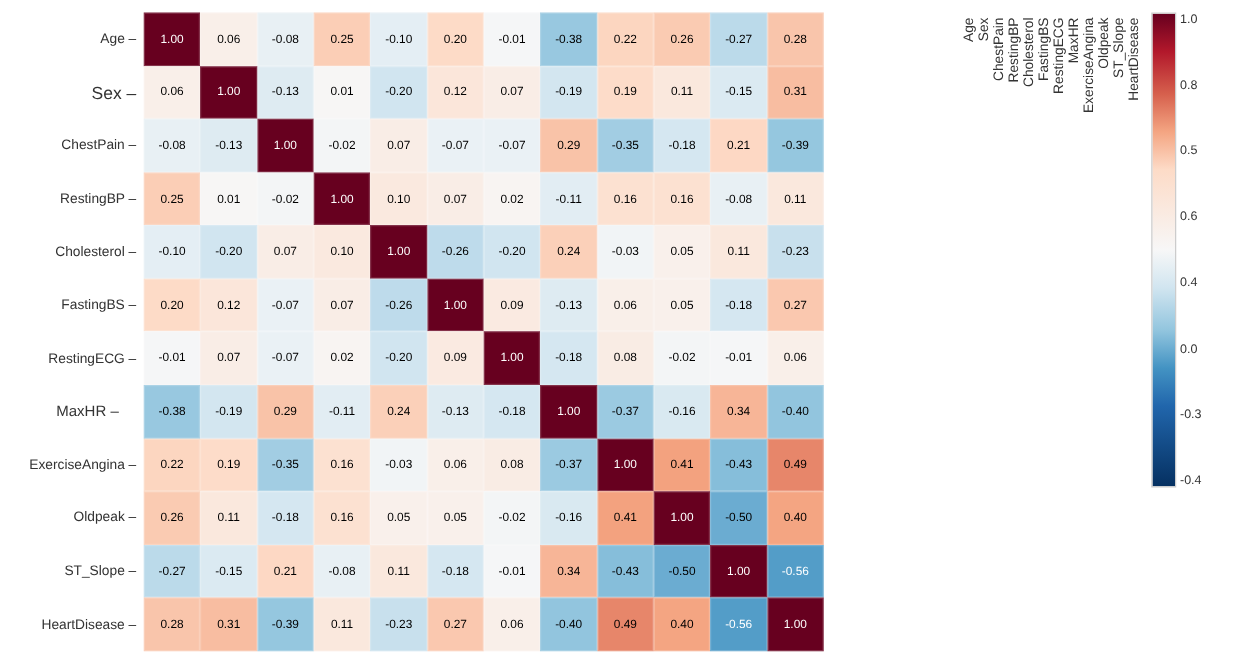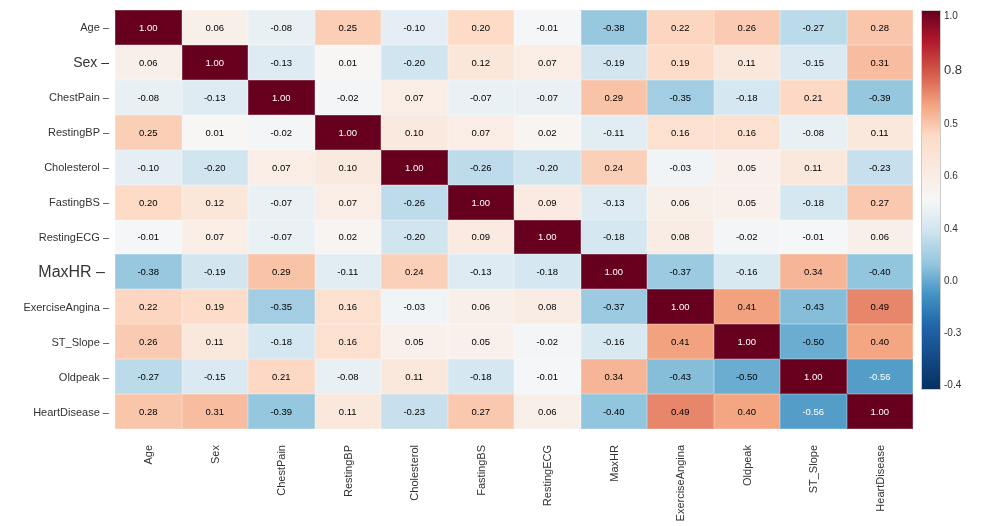--- a/index.html
+++ b/index.html
@@ -58,35 +58,35 @@
       flex-direction: column;
       flex: 1;
       position: relative;
     }
   </style>
 </head>
 <body>
 
 <div id="main-layout">
   <div id="left-section">
-    <div style="display:flex; flex:1; flex-direction:column;gap:12px;">
+    <div style="display:flex; flex:1; flex-direction:row;">
       <div style="display:flex; flex:1;">
 
         <div id="row-labels-container" style="width:110px; display:flex; flex-direction:column;">
         <div style="flex: 1 1 0%; display: flex; align-items: center; justify-content: flex-end; padding-right: 6px; font-size: 11px; color: rgb(51, 51, 51); font-family: Arial, sans-serif;">Age –</div>
             <div style="flex: 1 1 0%; display: flex; align-items: center; justify-content: flex-end; padding-right: 6px; font-size: 14px; color: rgb(51, 51, 51); font-family: Arial, sans-serif;">Sex –</div>
             <div style="flex: 1 1 0%; display: flex; align-items: center; justify-content: flex-end; padding-right: 6px; font-size: 11px; color: rgb(51, 51, 51); font-family: Arial, sans-serif;">ChestPain –</div>
             <div style="flex: 1 1 0%; display: flex; align-items: center; justify-content: flex-end; padding-right: 6px; font-size: 11px; color: rgb(51, 51, 51); font-family: Arial, sans-serif;">RestingBP –</div>
             <div style="flex: 1 1 0%; display: flex; align-items: center; justify-content: flex-end; padding-right: 6px; font-size: 11px; color: rgb(51, 51, 51); font-family: Arial, sans-serif;">Cholesterol –</div>
             <div style="flex: 1 1 0%; display: flex; align-items: center; justify-content: flex-end; padding-right: 6px; font-size: 11px; color: rgb(51, 51, 51); font-family: Arial, sans-serif;">FastingBS –</div>
             <div style="flex: 1 1 0%; display: flex; align-items: center; justify-content: flex-end; padding-right: 6px; font-size: 11px; color: rgb(51, 51, 51); font-family: Arial, sans-serif;">RestingECG –</div>
-            <div style="flex: 1 1 0%; display: flex; align-items: center; justify-content: flex-end; padding-right: 10px; font-size: 16px; color: rgb(51, 51, 51); font-family: Arial, sans-serif;">MaxHR –</div>
+            <div style="flex: 1 1 0%; display: flex; align-items: center; justify-content: flex-end; padding-right: 20px; font-size: 12px; color: rgb(51, 51, 51); font-family: Arial, sans-serif;">MaxHR –</div>
             <div style="flex: 1 1 0%; display: flex; align-items: center; justify-content: flex-end; padding-right: 6px; font-size: 11px; color: rgb(51, 51, 51); font-family: Arial, sans-serif;">ExerciseAngina –</div>
+            <div style="flex: 1 1 0%; display: flex; align-items: center; justify-content: flex-end; padding-right: 6px; font-size: 11px; color: rgb(51, 51, 51); font-family: Arial, sans-serif;">Oldpeak –</div>
             <div style="flex: 1 1 0%; display: flex; align-items: center; justify-content: flex-end; padding-right: 6px; font-size: 11px; color: rgb(51, 51, 51); font-family: Arial, sans-serif;">ST_Slope –</div>
-            <div style="flex: 1 1 0%; display: flex; align-items: center; justify-content: flex-end; padding-right: 6px; font-size: 11px; color: rgb(51, 51, 51); font-family: Arial, sans-serif;">Oldpeak –</div>
             <div style="flex: 1 1 0%; display: flex; align-items: center; justify-content: flex-end; padding-right: 6px; font-size: 11px; color: rgb(51, 51, 51); font-family: Arial, sans-serif;">HeartDisease –</div>
           </div>
 
         <div id="grid-container" style="flex:1; display:flex; flex-direction:column;">
         <div style="display: flex; flex: 1 1 0%;">
               <div style="flex: 1 1 0%; display: flex; align-items: center; justify-content: center; background: rgb(103, 0, 31); font-size: 9.5px; color: rgb(255, 255, 255); font-family: Arial, sans-serif; border: 0.5px solid rgba(255, 255, 255, 0.2);">1.00</div>
               <div style="flex: 1 1 0%; display: flex; align-items: center; justify-content: center; background: rgb(249, 239, 233); font-size: 9.5px; color: rgb(0, 0, 0); font-family: Arial, sans-serif; border: 0.5px solid rgba(255, 255, 255, 0.2);">0.06</div>
               <div style="flex: 1 1 0%; display: flex; align-items: center; justify-content: center; background: rgb(232, 240, 244); font-size: 9.5px; color: rgb(0, 0, 0); font-family: Arial, sans-serif; border: 0.5px solid rgba(255, 255, 255, 0.2);">-0.08</div>
               <div style="flex: 1 1 0%; display: flex; align-items: center; justify-content: center; background: rgb(251, 206, 182); font-size: 9.5px; color: rgb(0, 0, 0); font-family: Arial, sans-serif; border: 0.5px solid rgba(255, 255, 255, 0.2);">0.25</div>
               <div style="flex: 1 1 0%; display: flex; align-items: center; justify-content: center; background: rgb(228, 238, 244); font-size: 9.5px; color: rgb(0, 0, 0); font-family: Arial, sans-serif; border: 0.5px solid rgba(255, 255, 255, 0.2);">-0.10</div>
@@ -294,21 +294,21 @@
           </div>
         </div>
     </div>
   </div>
 
   <div id="colorbar" style="width:70px; display:flex; flex-direction:column; align-items:flex-start; padding-left:8px; padding-top:0; position:relative;">
     <div style="display:flex; flex-direction:row;">
       <div id="colorbar-gradient"></div>
       <div id="colorbar-labels" style="position:static; margin-left:3px; display:flex; flex-direction:column; justify-content:space-between; height:380px;">
       <div style="font-size: 10px; color: rgb(51, 51, 51); font-family: Arial, sans-serif;">1.0</div>
-          <div style="font-size: 13px; color: rgb(51, 51, 51); font-family: Arial, sans-serif;">0.8</div>
+          <div style="font-size: 10px; color: rgb(51, 51, 51); font-family: Arial, sans-serif;">0.8</div>
           <div style="font-size: 10px; color: rgb(51, 51, 51); font-family: Arial, sans-serif;">0.5</div>
           <div style="font-size: 10px; color: rgb(51, 51, 51); font-family: Arial, sans-serif;">0.6</div>
           <div style="font-size: 10px; color: rgb(51, 51, 51); font-family: Arial, sans-serif;">0.4</div>
           <div style="font-size: 10px; color: rgb(51, 51, 51); font-family: Arial, sans-serif;">0.0</div>
           <div style="font-size: 10px; color: rgb(51, 51, 51); font-family: Arial, sans-serif;">-0.3</div>
           <div style="font-size: 10px; color: rgb(51, 51, 51); font-family: Arial, sans-serif;">-0.4</div>
         </div>
     </div>
   </div>
 </div>

